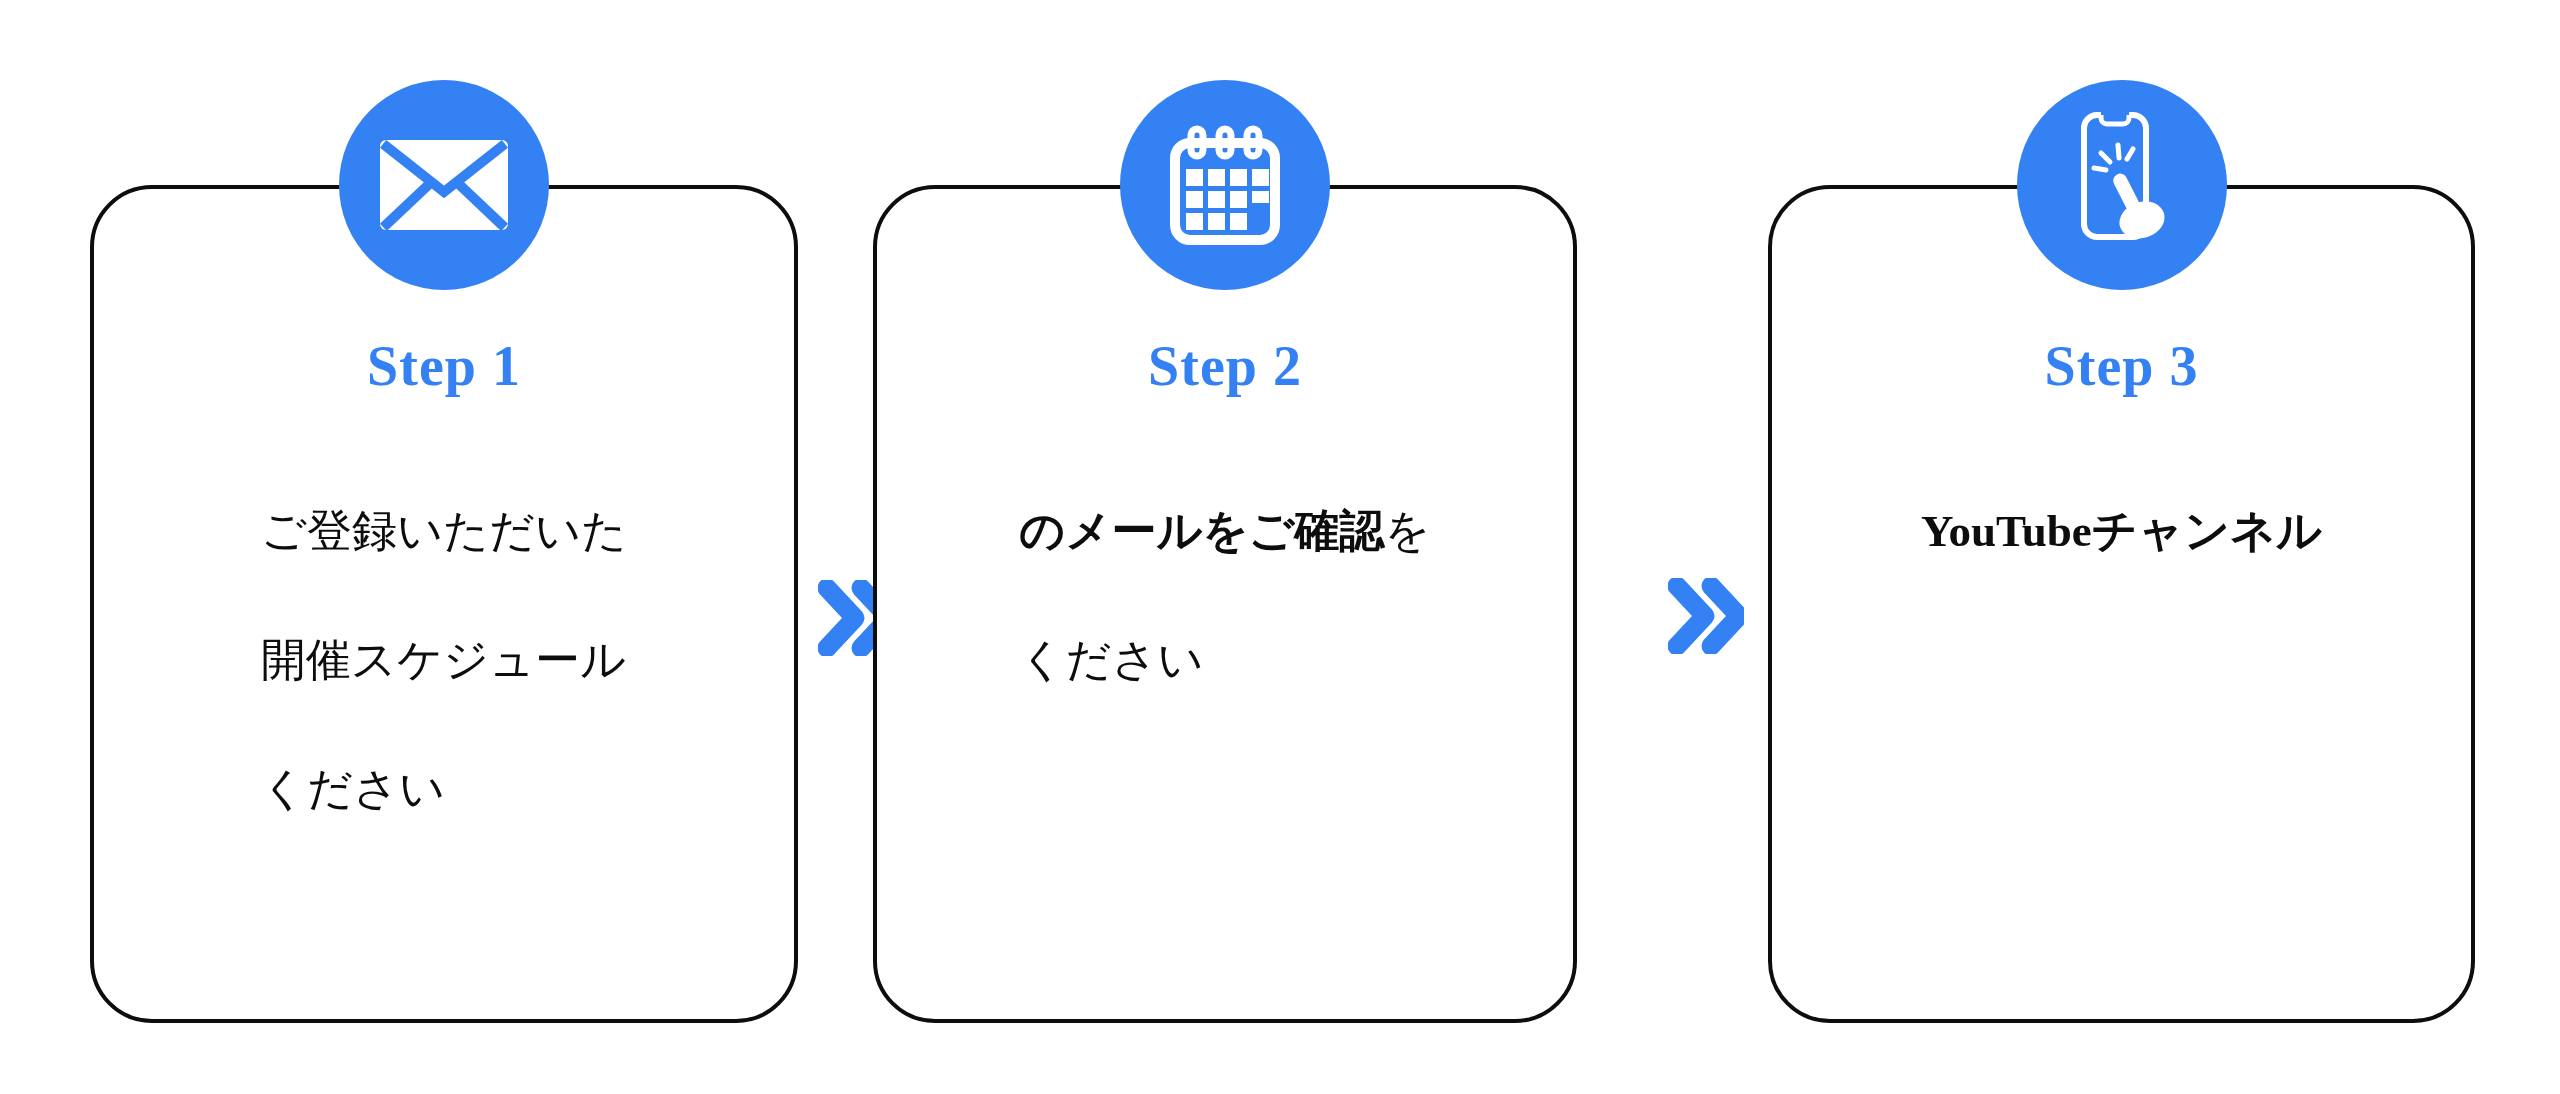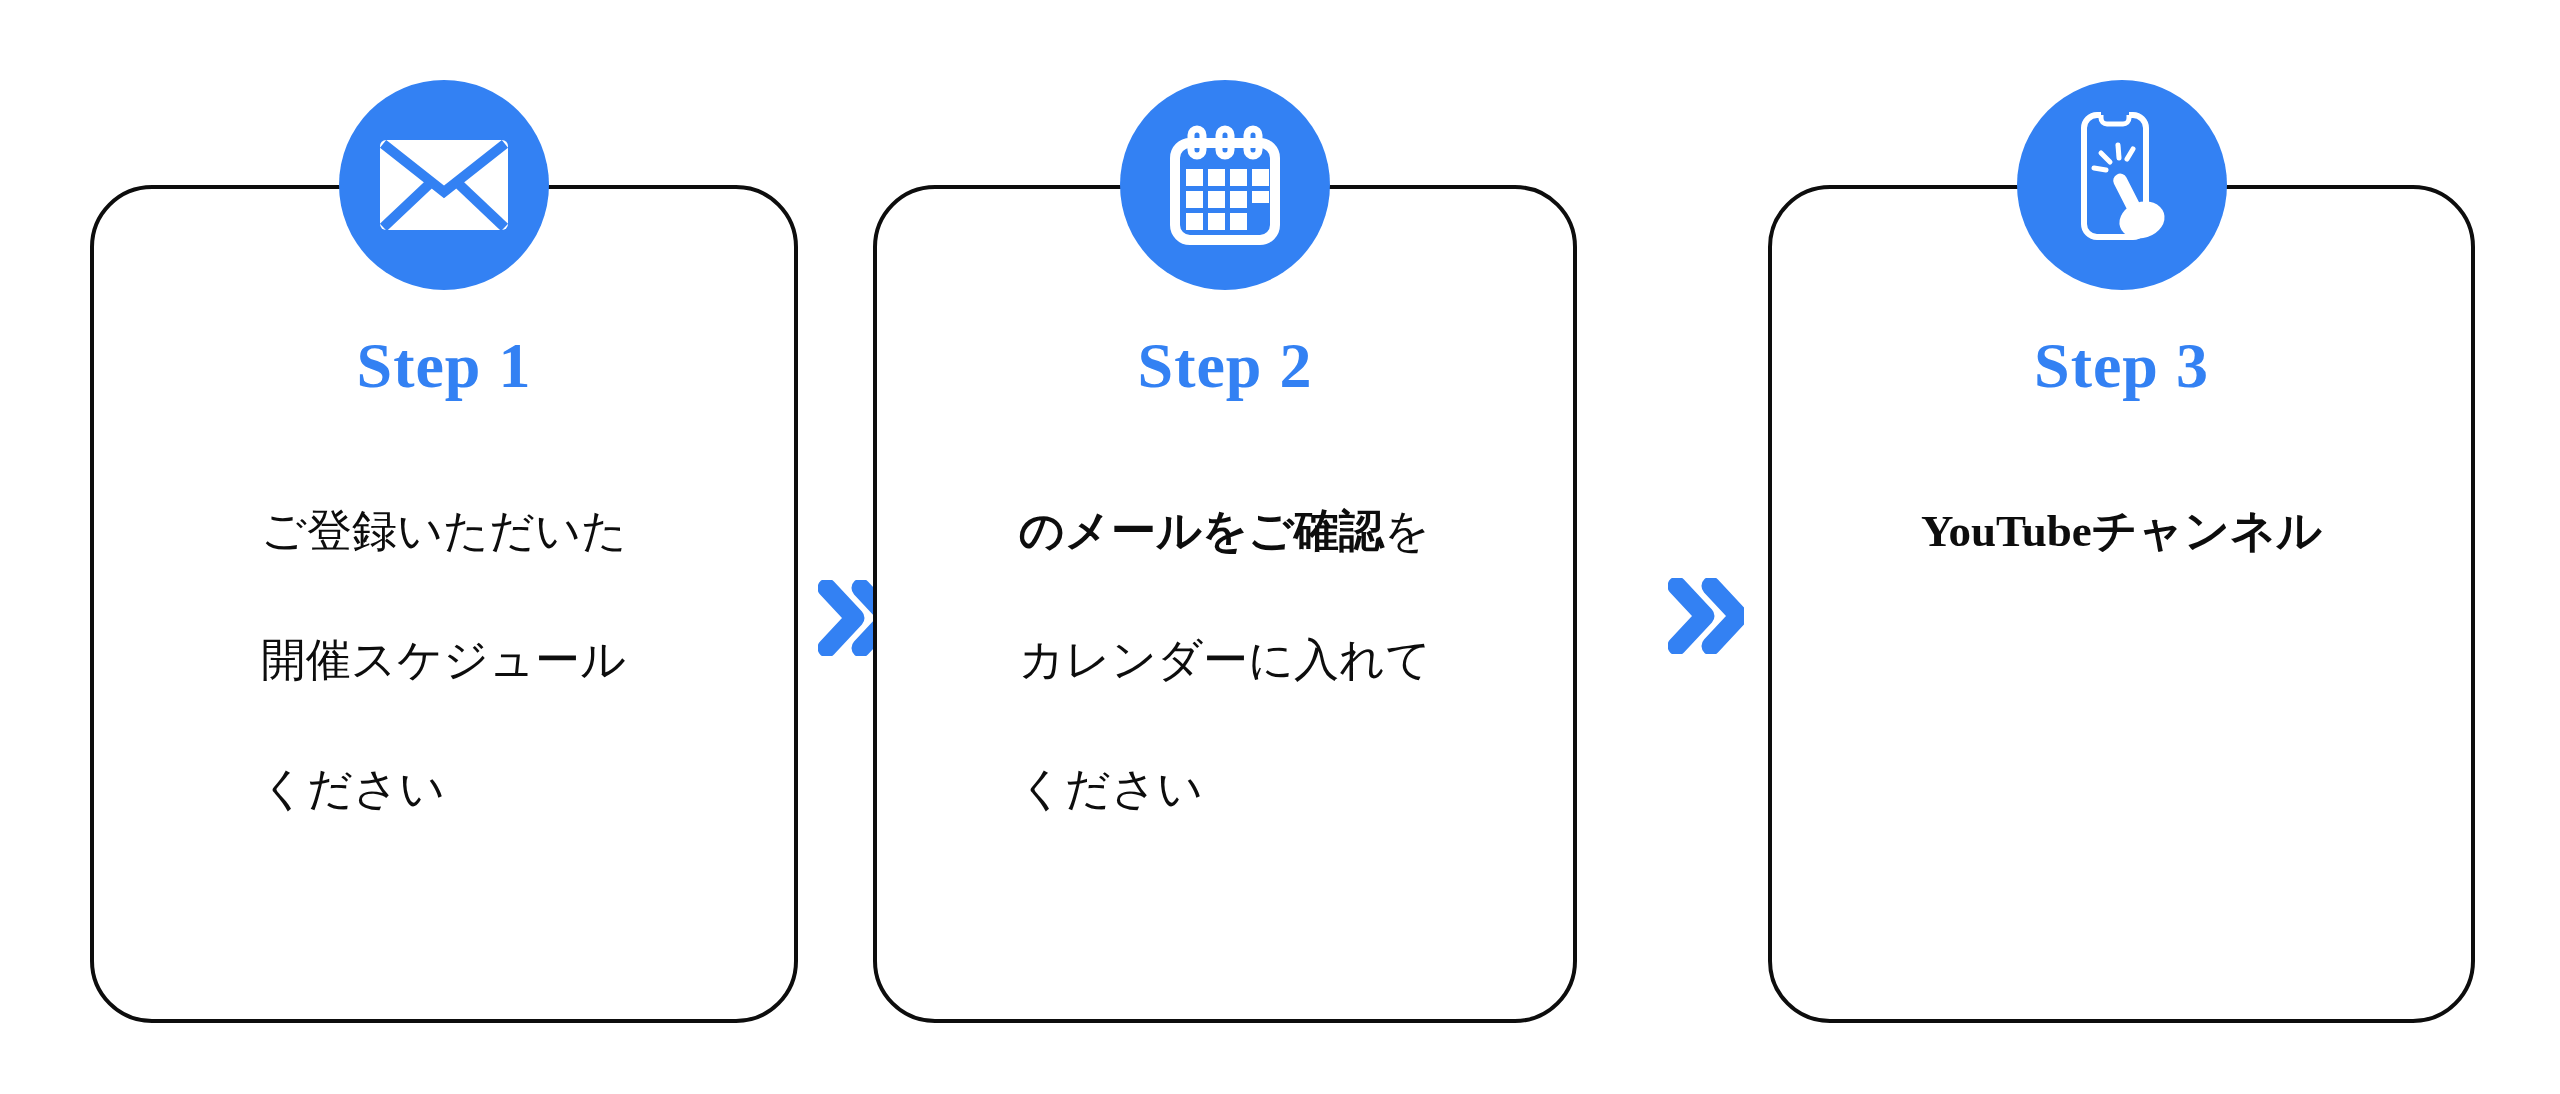--- a/index.html
+++ b/index.html
@@ -16,21 +16,21 @@
   .card-2 { left:873px;  width:704px; }
   .card-3 { left:1768px; width:707px; }
   .badge {
     position:absolute; top:-109px; left:50%; transform:translateX(-50%);
     width:210px; height:210px; border-radius:50%; background:var(--accent);
     display:flex; align-items:center; justify-content:center;
   }
   .badge svg { display:block; }
   .step-title {
     margin:127px 0 0; text-align:center; color:var(--accent);
-    font-size:64px; line-height:100px; font-weight:600; letter-spacing:1px;
+    font-size:56px; line-height:100px; font-weight:600; letter-spacing:1px;
   }
   .card-body {
     margin:51px auto 0; width:max-content; text-align:left;
     color:var(--ink); font-size:45px; line-height:129px;
   }
   .card-body .line { white-space:nowrap; }
   .card-body .bold { font-weight:700; }
   .arrow { position:absolute; width:76px; height:76px; }
   .arrow-1 { left:818px;  top:580px; }
   .arrow-2 { left:1668px; top:578px; }
@@ -81,21 +81,20 @@
         <rect x="60" y="66" width="17" height="17" fill="#ffffff"></rect>
         <rect x="82" y="66" width="17" height="12" fill="#ffffff"></rect>
         <rect x="16" y="88" width="17" height="17" fill="#ffffff"></rect>
         <rect x="38" y="88" width="17" height="17" fill="#ffffff"></rect>
         <rect x="60" y="88" width="17" height="17" fill="#ffffff"></rect>
       </svg>
     </div>
     <div class="step-title">Step 2</div>
     <div class="card-body">
         <div class="line"><span class="bold">のメールをご確認</span><span>を</span></div>
-        <div class="line"><span>カレンダーに入れて</span></div>
         <div class="line"><span>ください</span></div>
       </div>
   </div>
 
   <div class="arrow arrow-2">
     <svg width="76" height="76" viewBox="0 0 76 76">
       <path class="accent-stroke" d="M9,8 L37,38 L9,68" fill="none" stroke-width="19" stroke-linecap="round" stroke-linejoin="round"></path>
       <path class="accent-stroke" d="M43,8 L71,38 L43,68" fill="none" stroke-width="19" stroke-linecap="round" stroke-linejoin="round"></path>
     </svg>
   </div>

